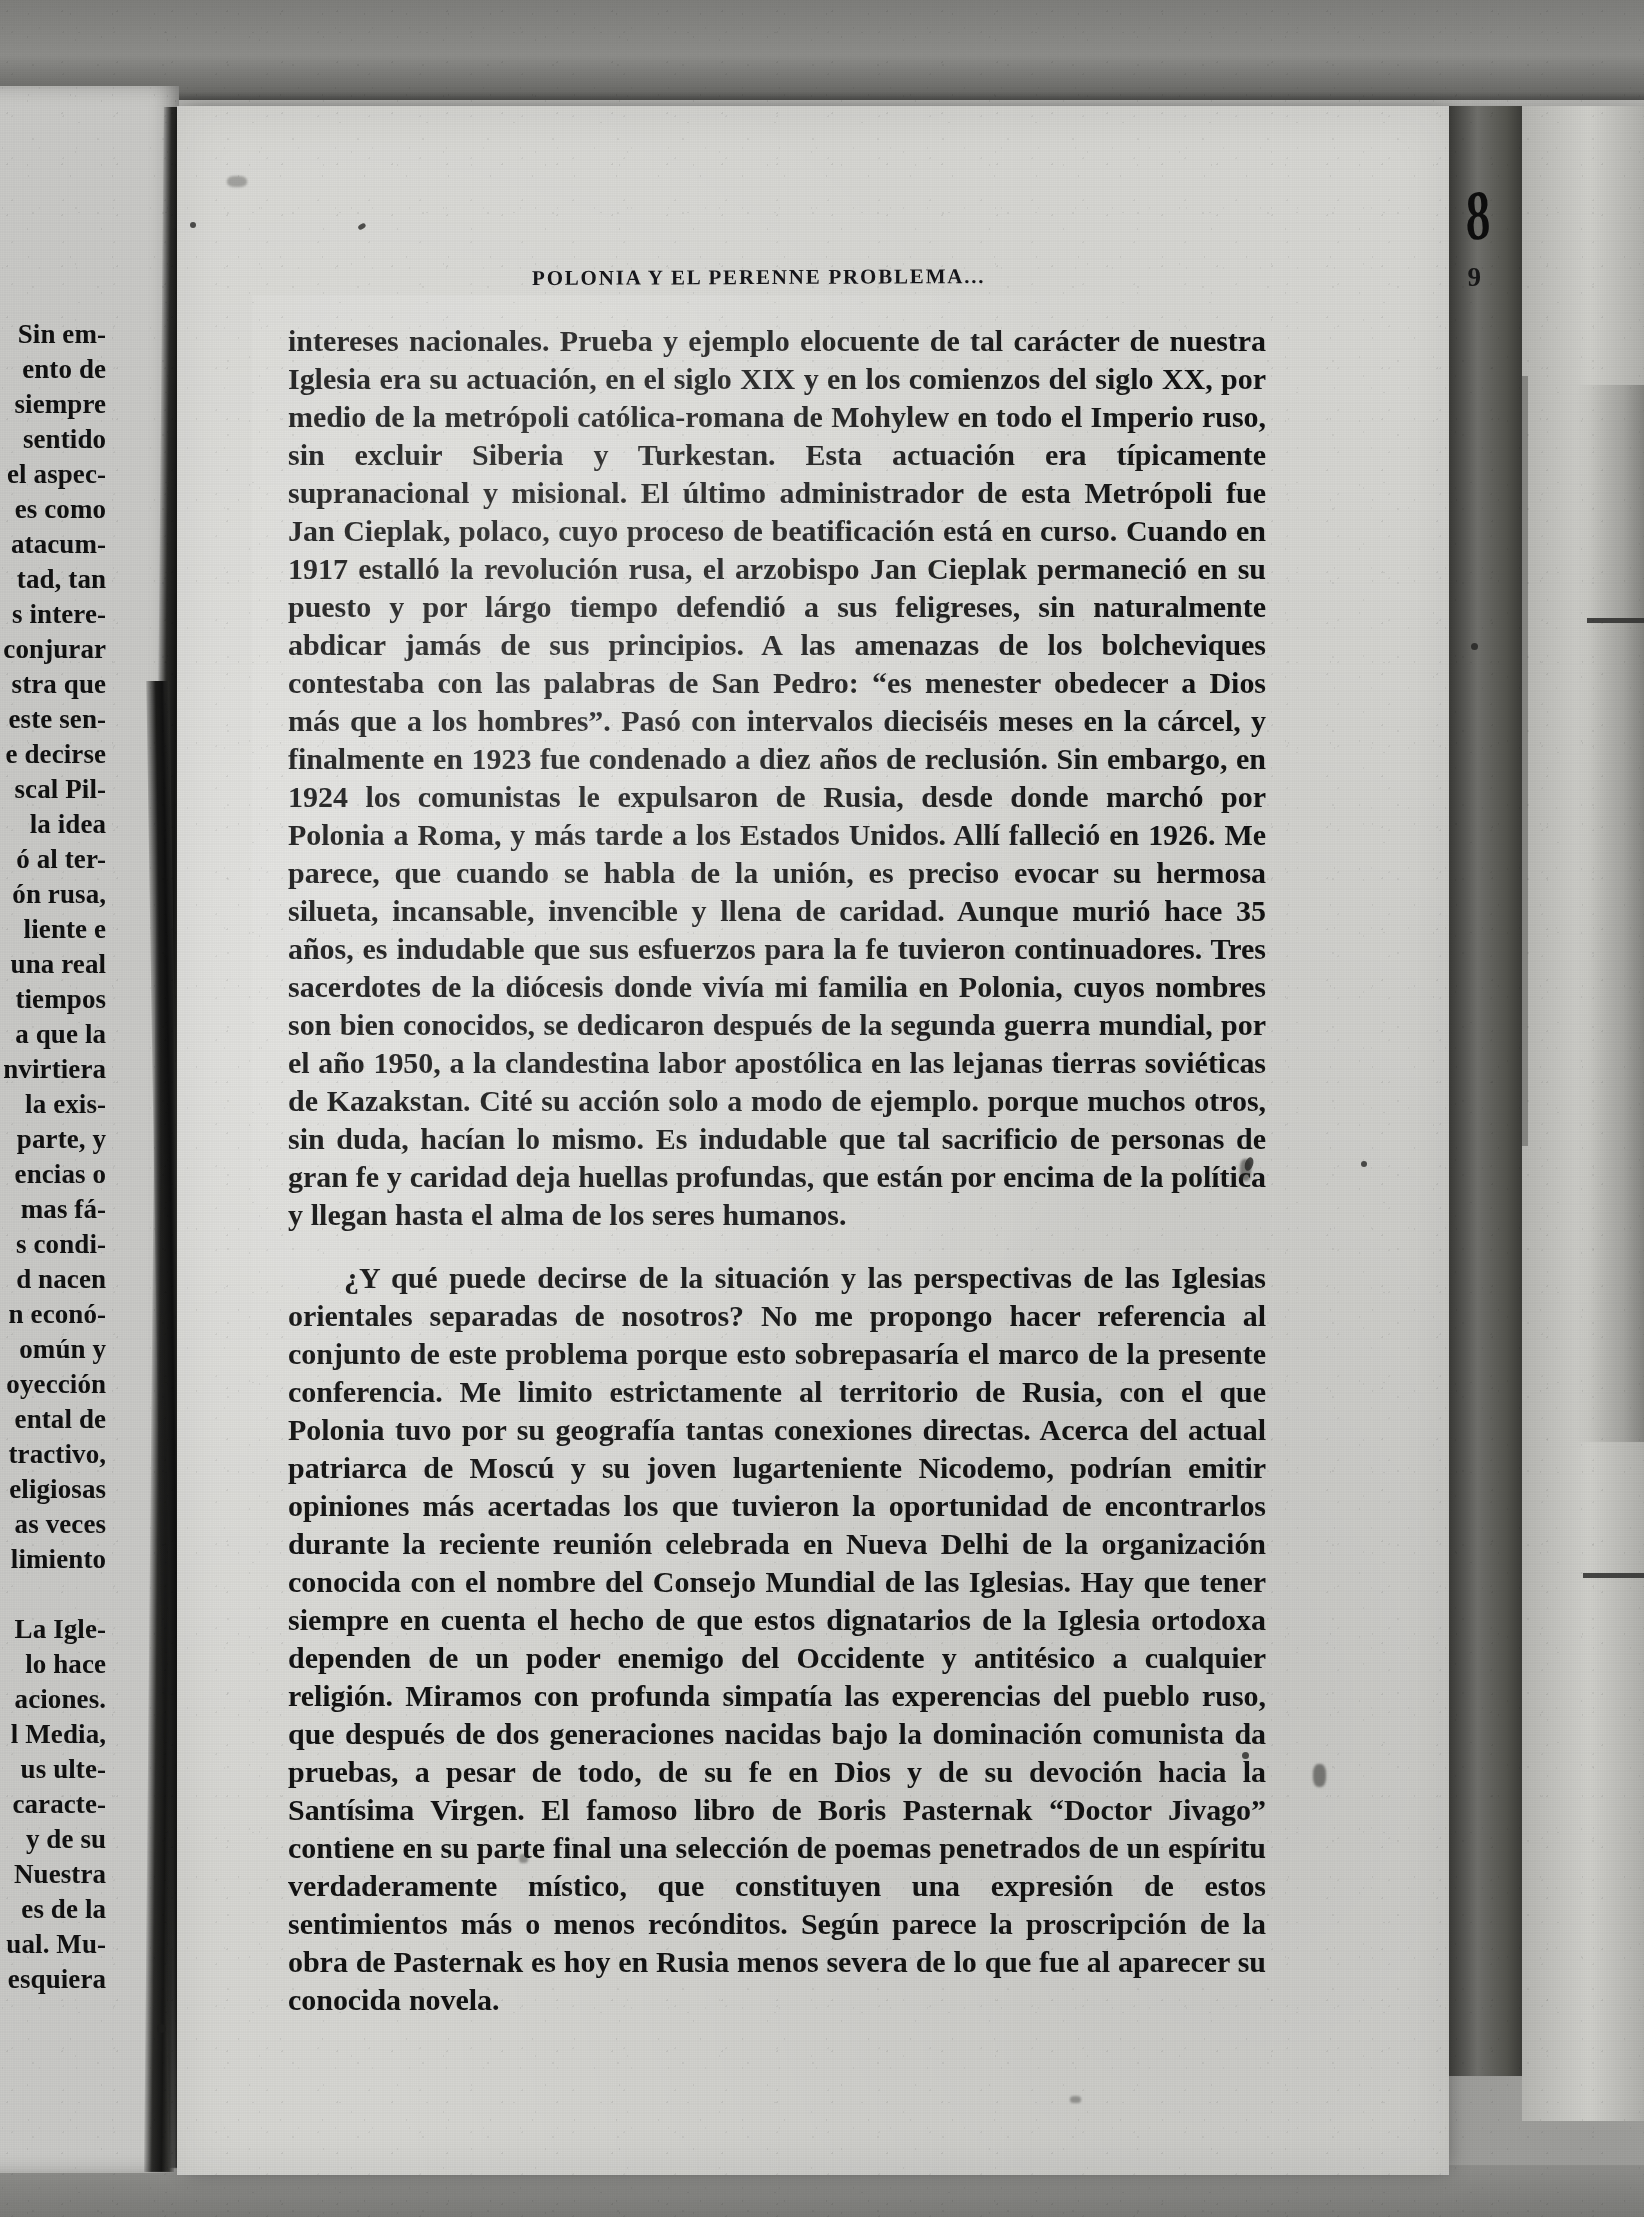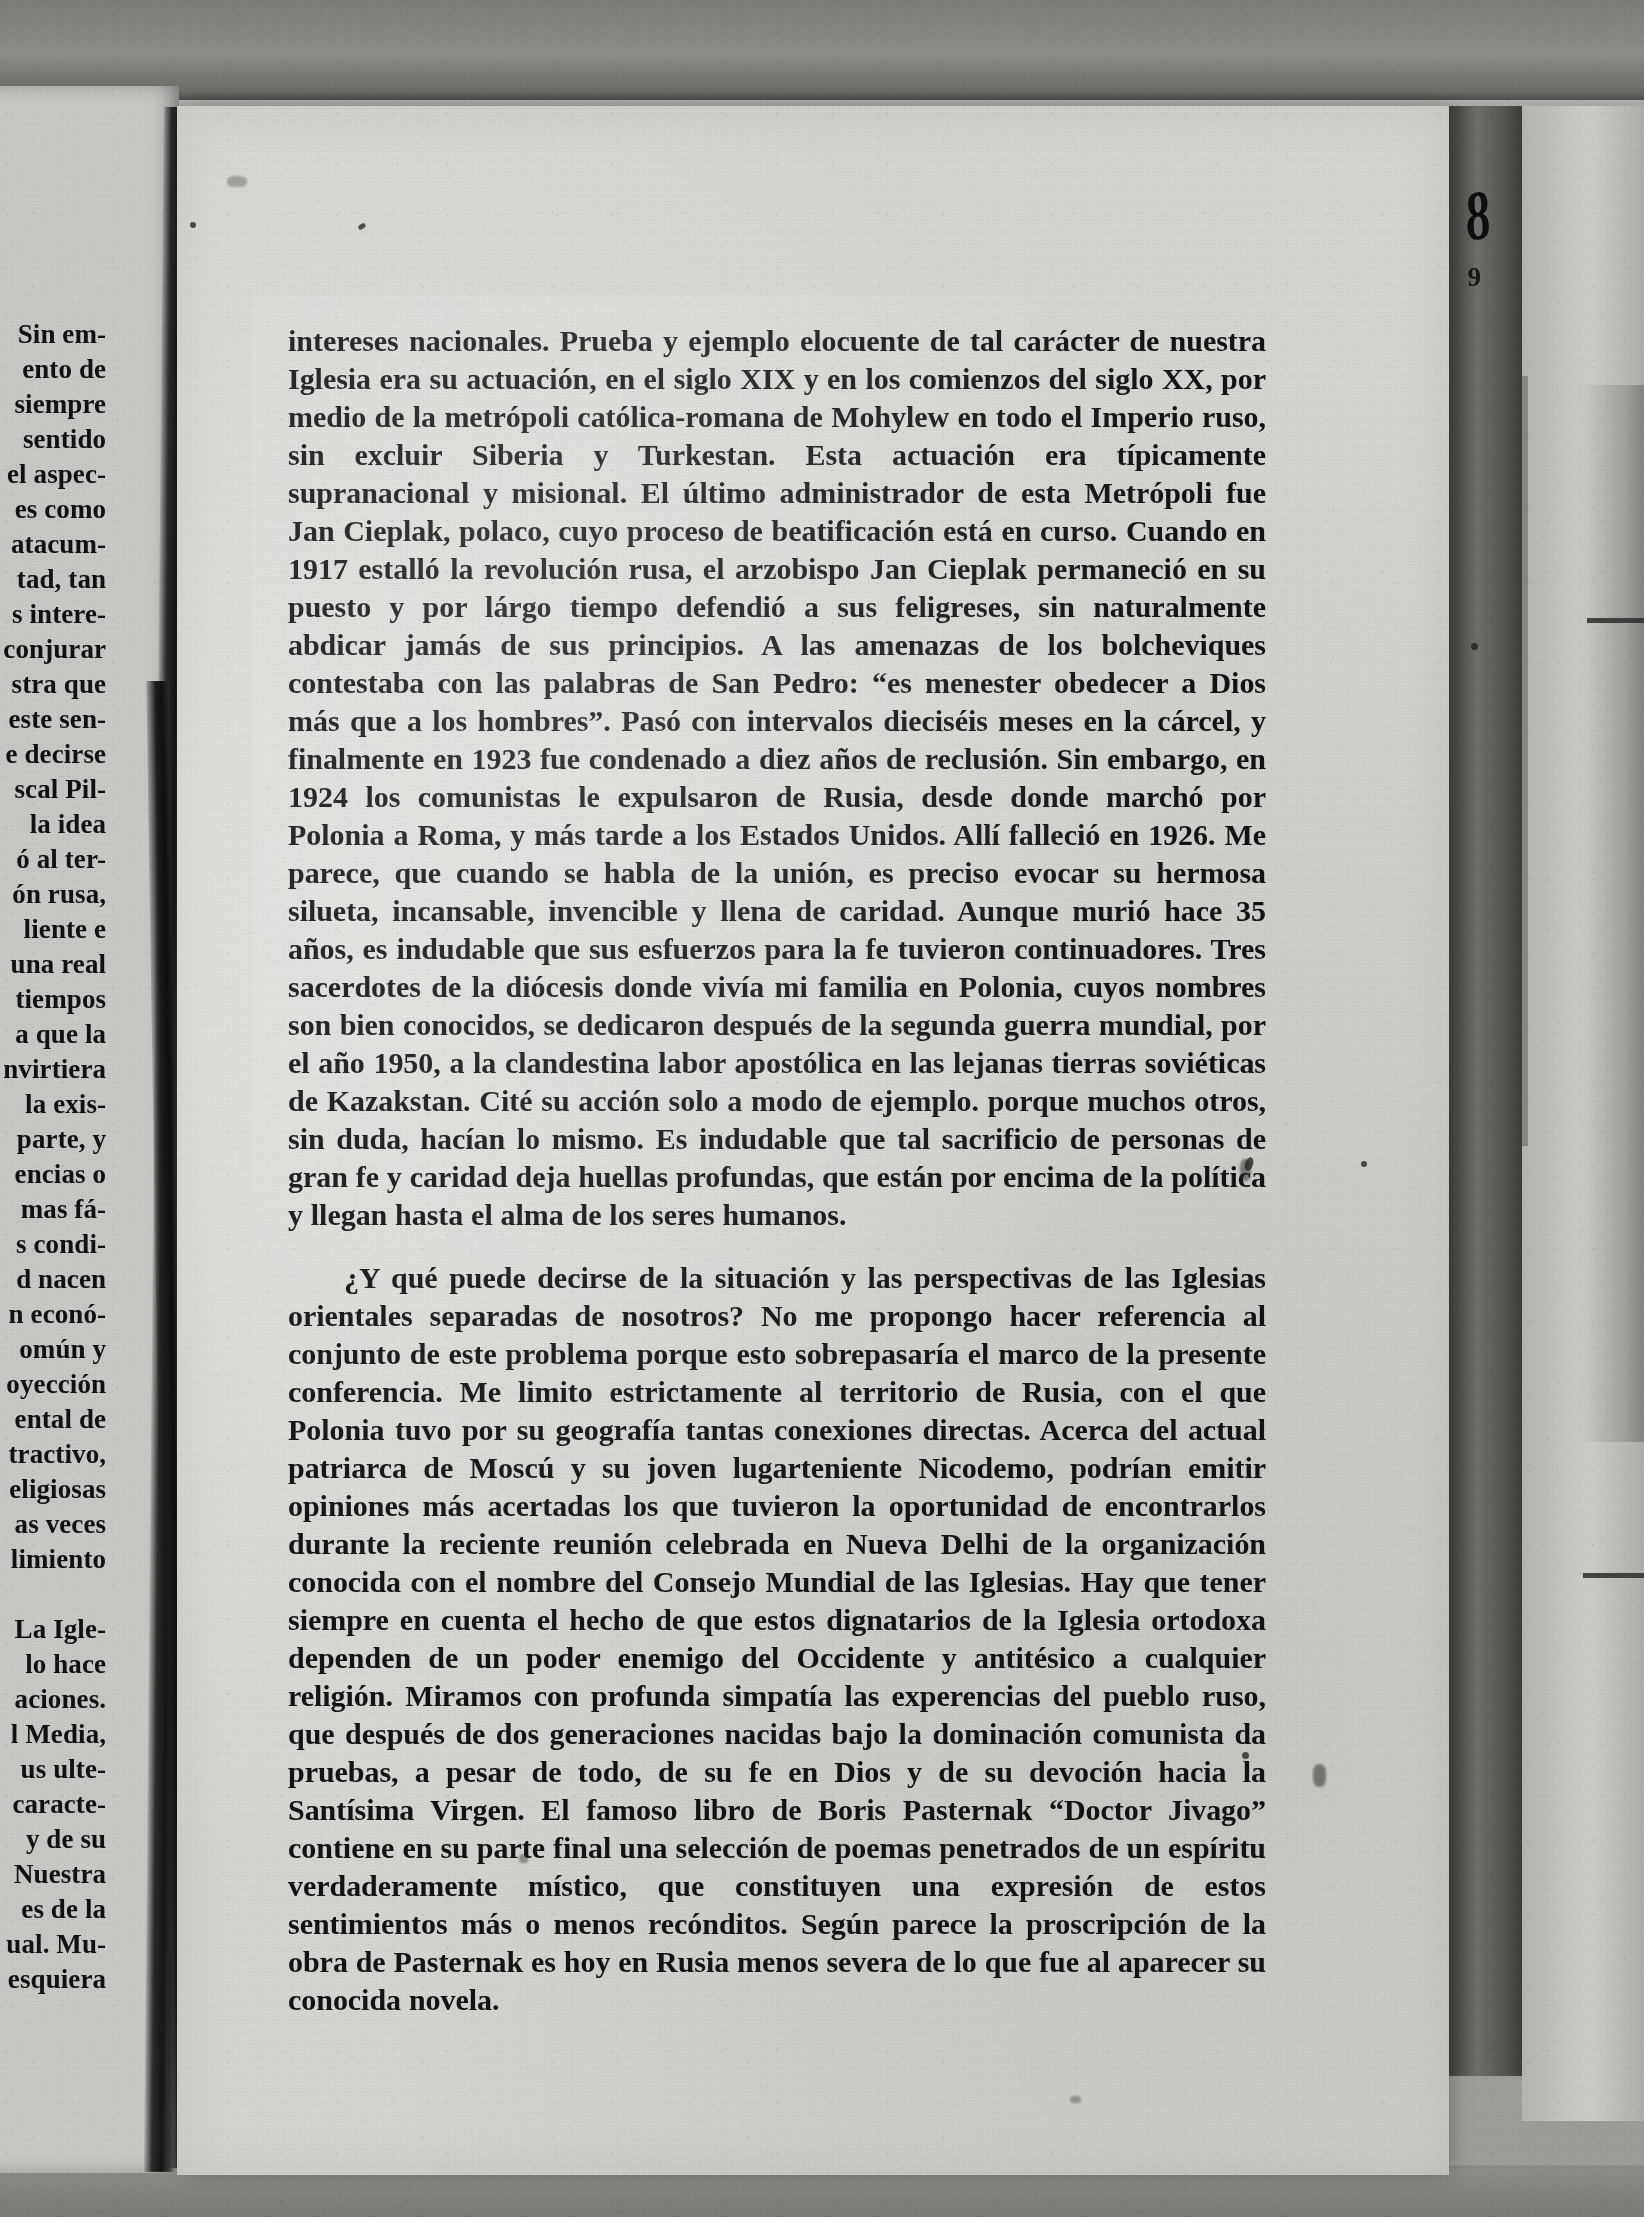--- a/index.html
+++ b/index.html
@@ -279,20 +279,23 @@
 
   <div class="main-page"></div>
   <div class="right-edge"></div>
   <div class="right-edge2"></div>
   <div class="right-edge3"></div>
 
   <div class="edge-tick" style="left:1587px;top:618px;width:57px;height:4.5px;"></div>
   <div class="edge-tick" style="left:1583px;top:1573px;width:61px;height:4.5px;"></div>
   <div class="edge-tick" style="left:1522px;top:376px;width:6.3px;height:770px;opacity:.35;"></div>
 
+  <div class="runhead">
+    <span class="runhead-title">POLONIA Y EL PERENNE PROBLEMA...</span>
+  </div>
   <div class="folio">9</div>
 
   <div class="hand-8">8</div>
 
   <div class="body">
     <p class="para">intereses nacionales. Prueba y ejemplo elocuente de tal carácter de nuestra Iglesia era su actuación, en el siglo XIX y en los comienzos del siglo XX, por medio de la metrópoli católica-romana de Mohylew en todo el Imperio ruso, sin excluir Siberia y Turkestan. Esta actuación era típicamente supranacional y misional. El último administrador de esta Metrópoli fue Jan Cieplak, polaco, cuyo proceso de beatificación está en curso. Cuando en 1917 estalló la revolución rusa, el arzobispo Jan Cieplak permaneció en su puesto y por lárgo tiempo defendió a sus feligreses, sin naturalmente abdicar jamás de sus principios. A las amenazas de los bolcheviques contestaba con las palabras de San Pedro: “es menester obedecer a Dios más que a los hombres”. Pasó con intervalos dieciséis meses en la cárcel, y finalmente en 1923 fue condenado a diez años de reclusión. Sin embargo, en 1924 los comunistas le expulsaron de Rusia, desde donde marchó por Polonia a Roma, y más tarde a los Estados Unidos. Allí falleció en 1926. Me parece, que cuando se habla de la unión, es preciso evocar su hermosa silueta, incansable, invencible y llena de caridad. Aunque murió hace 35 años, es indudable que sus esfuerzos para la fe tuvieron continuadores. Tres sacerdotes de la diócesis donde vivía mi familia en Polonia, cuyos nombres son bien conocidos, se dedicaron después de la segunda guerra mundial, por el año 1950, a la clandestina labor apostólica en las lejanas tierras soviéticas de Kazakstan. Cité su acción solo a modo de ejemplo. porque muchos otros, sin duda, hacían lo mismo. Es indudable que tal sacrificio de personas de gran fe y caridad deja huellas profundas, que están por encima de la política y llegan hasta el alma de los seres humanos.</p>
     <p class="para indent">¿Y qué puede decirse de la situación y las perspectivas de las Iglesias orientales separadas de nosotros? No me propongo hacer referencia al conjunto de este problema porque esto sobrepasaría el marco de la presente conferencia. Me limito estrictamente al territorio de Rusia, con el que Polonia tuvo por su geografía tantas conexiones directas. Acerca del actual patriarca de Moscú y su joven lugarteniente Nicodemo, podrían emitir opiniones más acertadas los que tuvieron la oportunidad de encontrarlos durante la reciente reunión celebrada en Nueva Delhi de la organización conocida con el nombre del Consejo Mundial de las Iglesias. Hay que tener siempre en cuenta el hecho de que estos dignatarios de la Iglesia ortodoxa dependen de un poder enemigo del Occidente y antitésico a cualquier religión. Miramos con profunda simpatía las experencias del pueblo ruso, que después de dos generaciones nacidas bajo la dominación comunista da pruebas, a pesar de todo, de su fe en Dios y de su devoción hacia la Santísima Virgen. El famoso libro de Boris Pasternak “Doctor Jivago” contiene en su parte final una selección de poemas penetrados de un espíritu verdaderamente místico, que constituyen una expresión de estos sentimientos más o menos recónditos. Según parece la proscripción de la obra de Pasternak es hoy en Rusia menos severa de lo que fue al aparecer su conocida novela.</p>
   </div>
 
   <div class="speck" style="left:1245px;top:1157px;width:8px;height:14.3px;transform:rotate(18deg);"></div>

